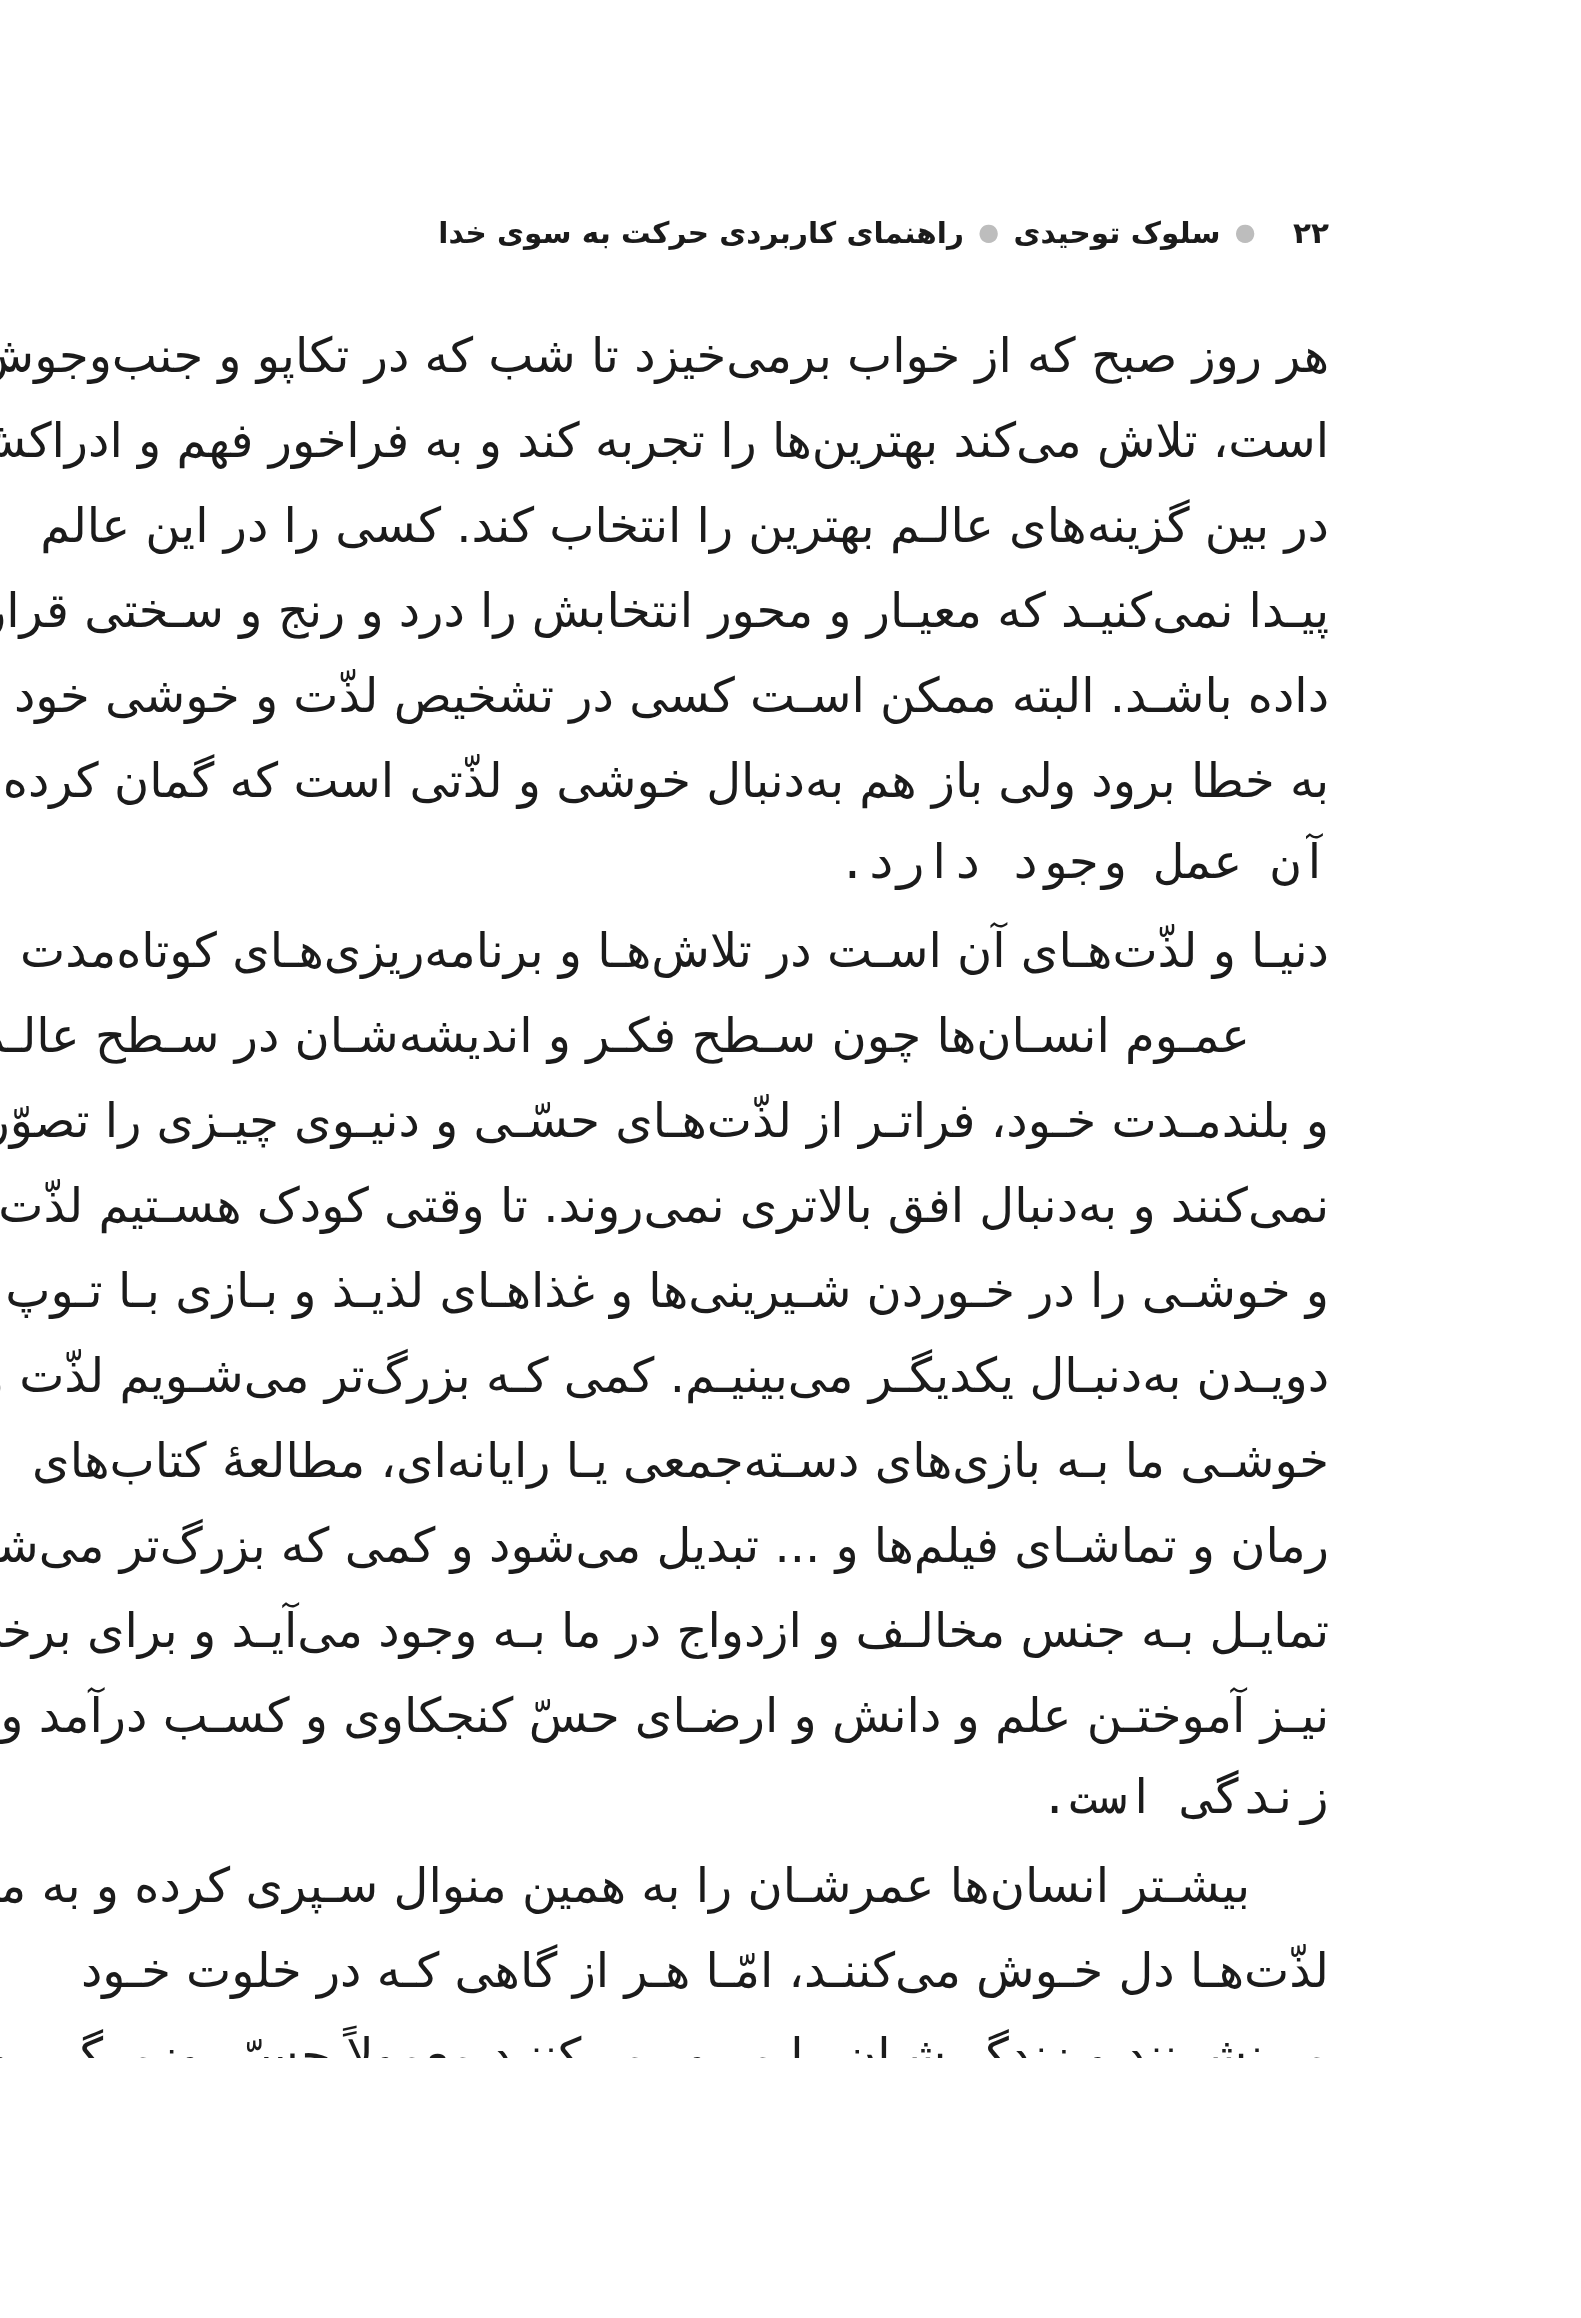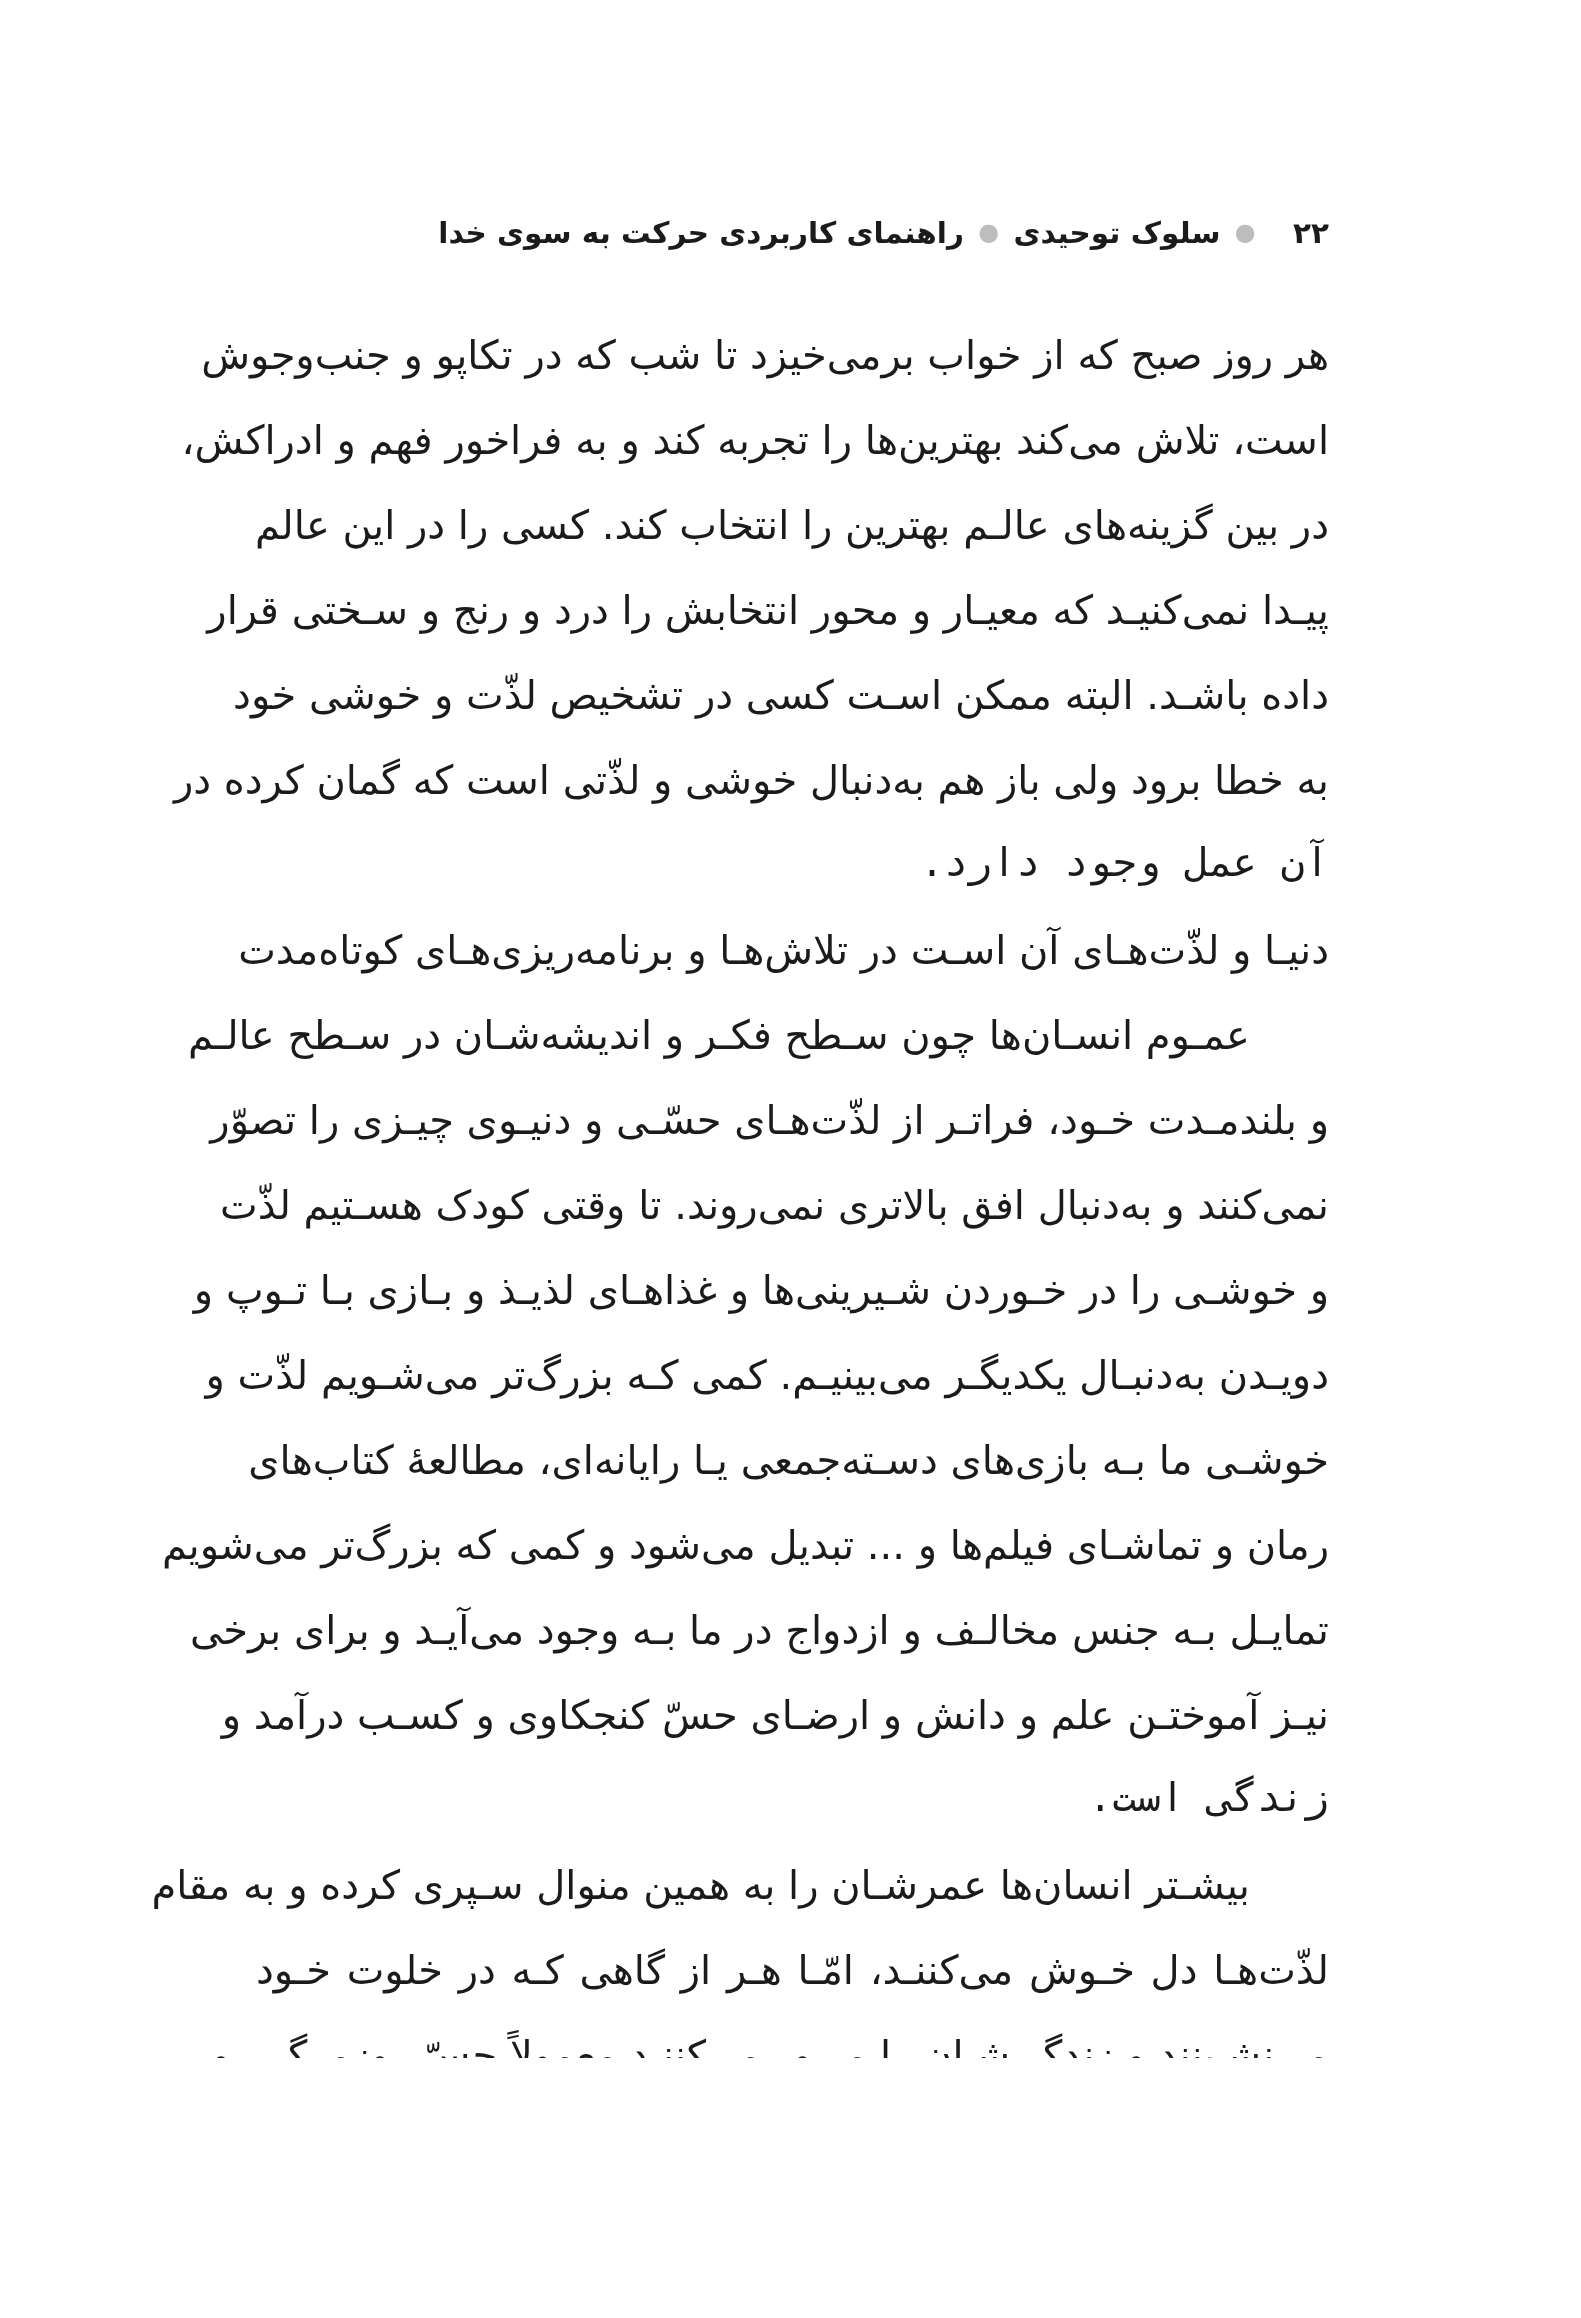--- a/index.html
+++ b/index.html
@@ -39,21 +39,21 @@
     margin: 0 14.3px;
     vertical-align: 2.7px;
     font-weight: normal;
   }
   
   .body-text {
     position: absolute;
     top: 313px;
     right: 252px;
     left: 256px;
-    font-size: 40px;
+    font-size: 48px;
     color: #1b1b1b;
   }
   .paragraph { margin: 0; }
   .line {
     height: 85px;
     line-height: 85px;
     white-space: nowrap;
     text-align: justify;
     text-align-last: justify;
     text-justify: inter-word;

